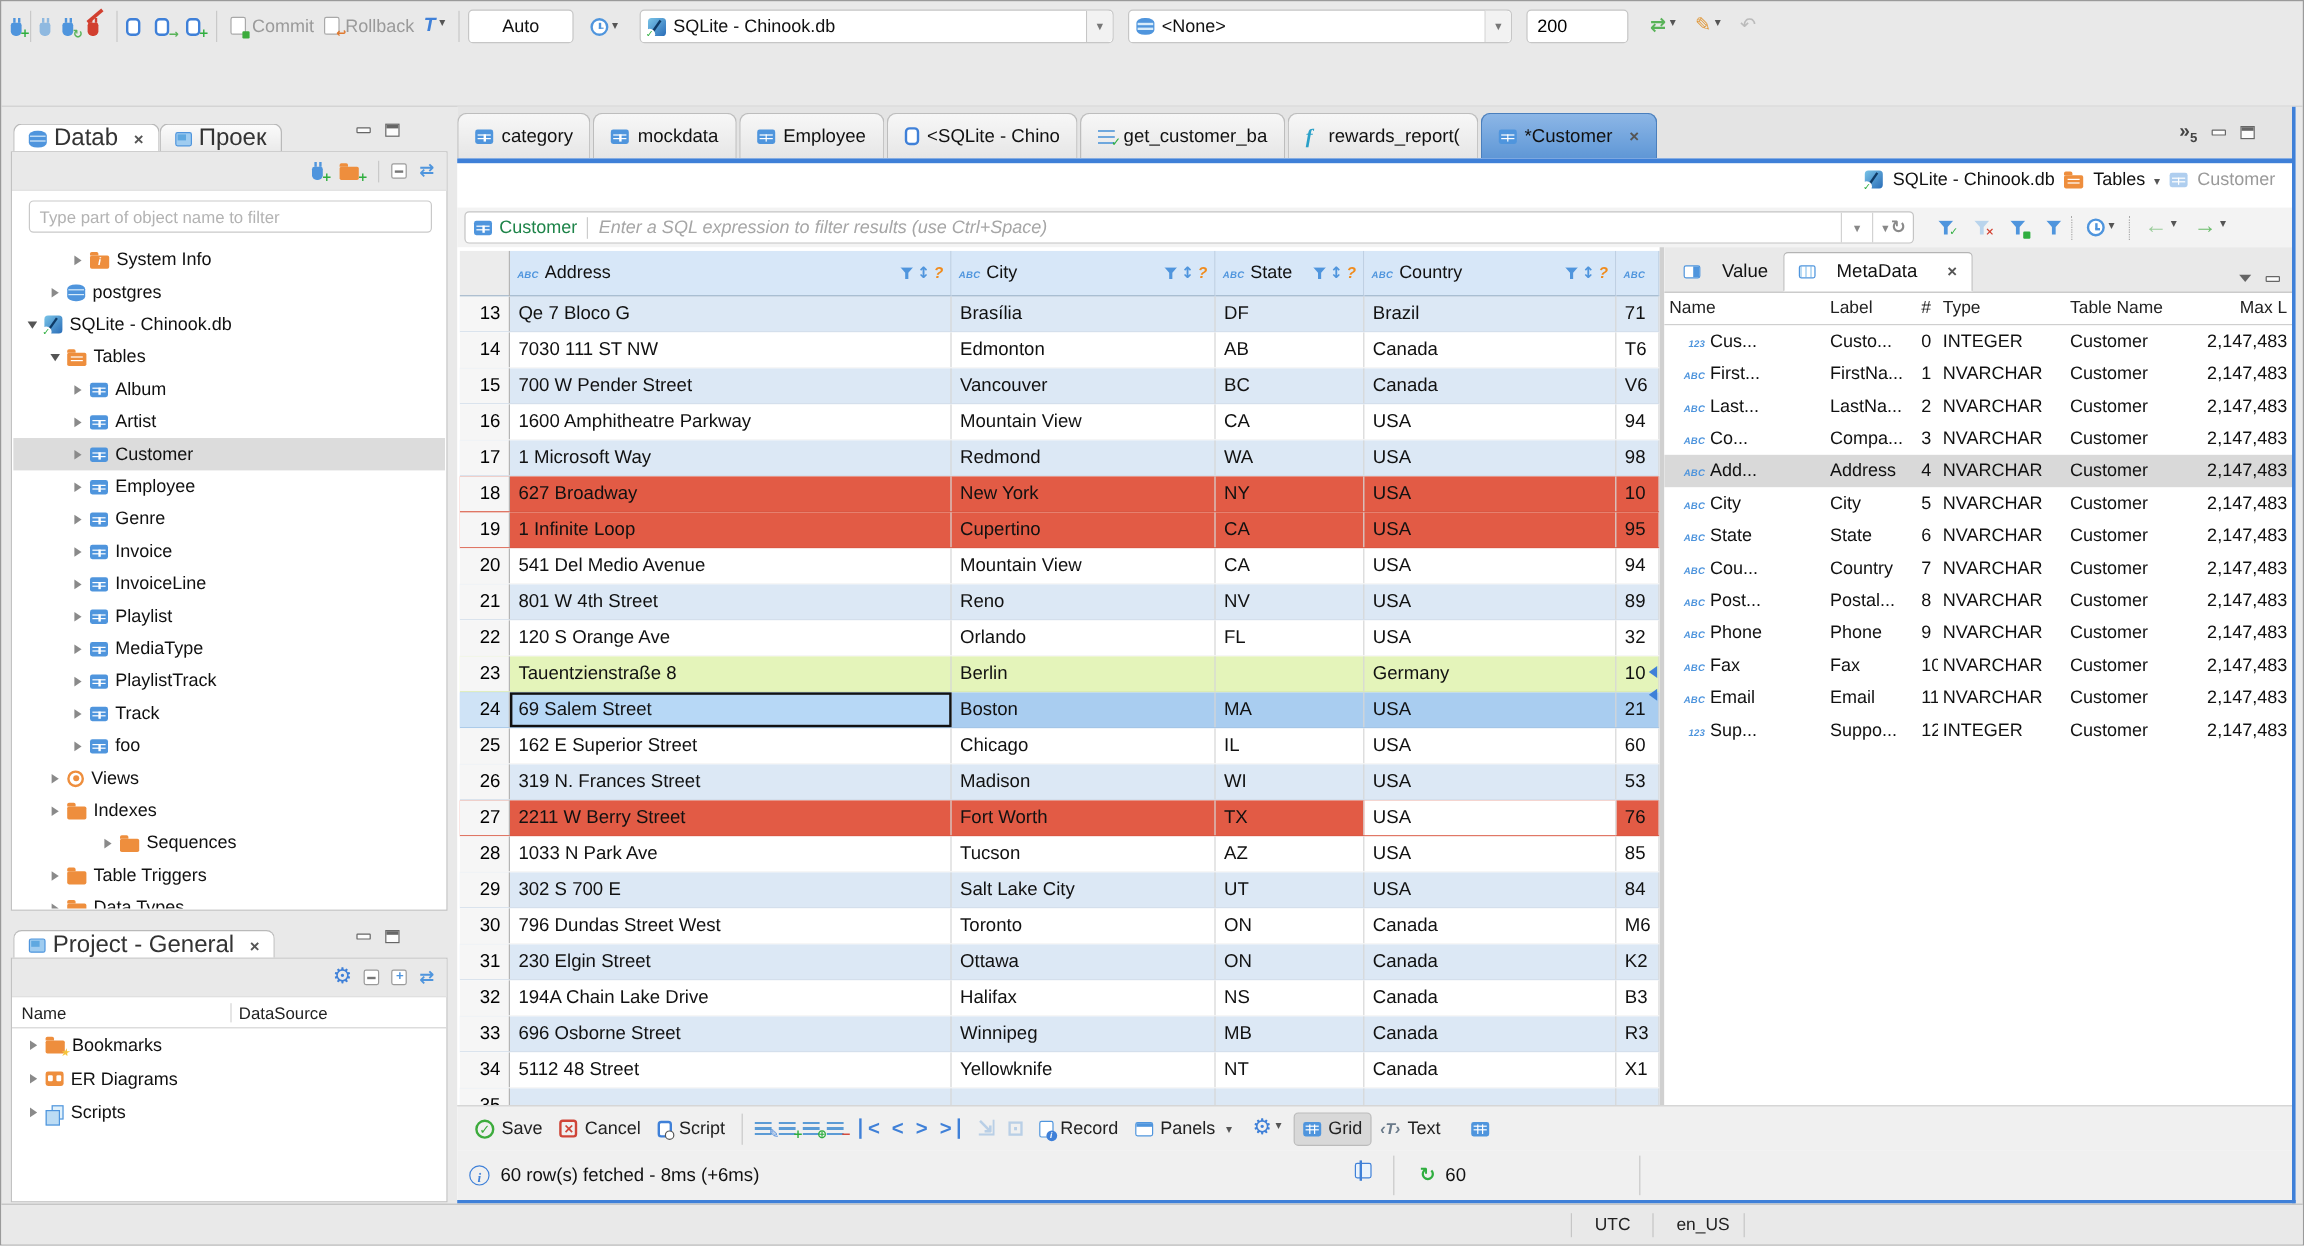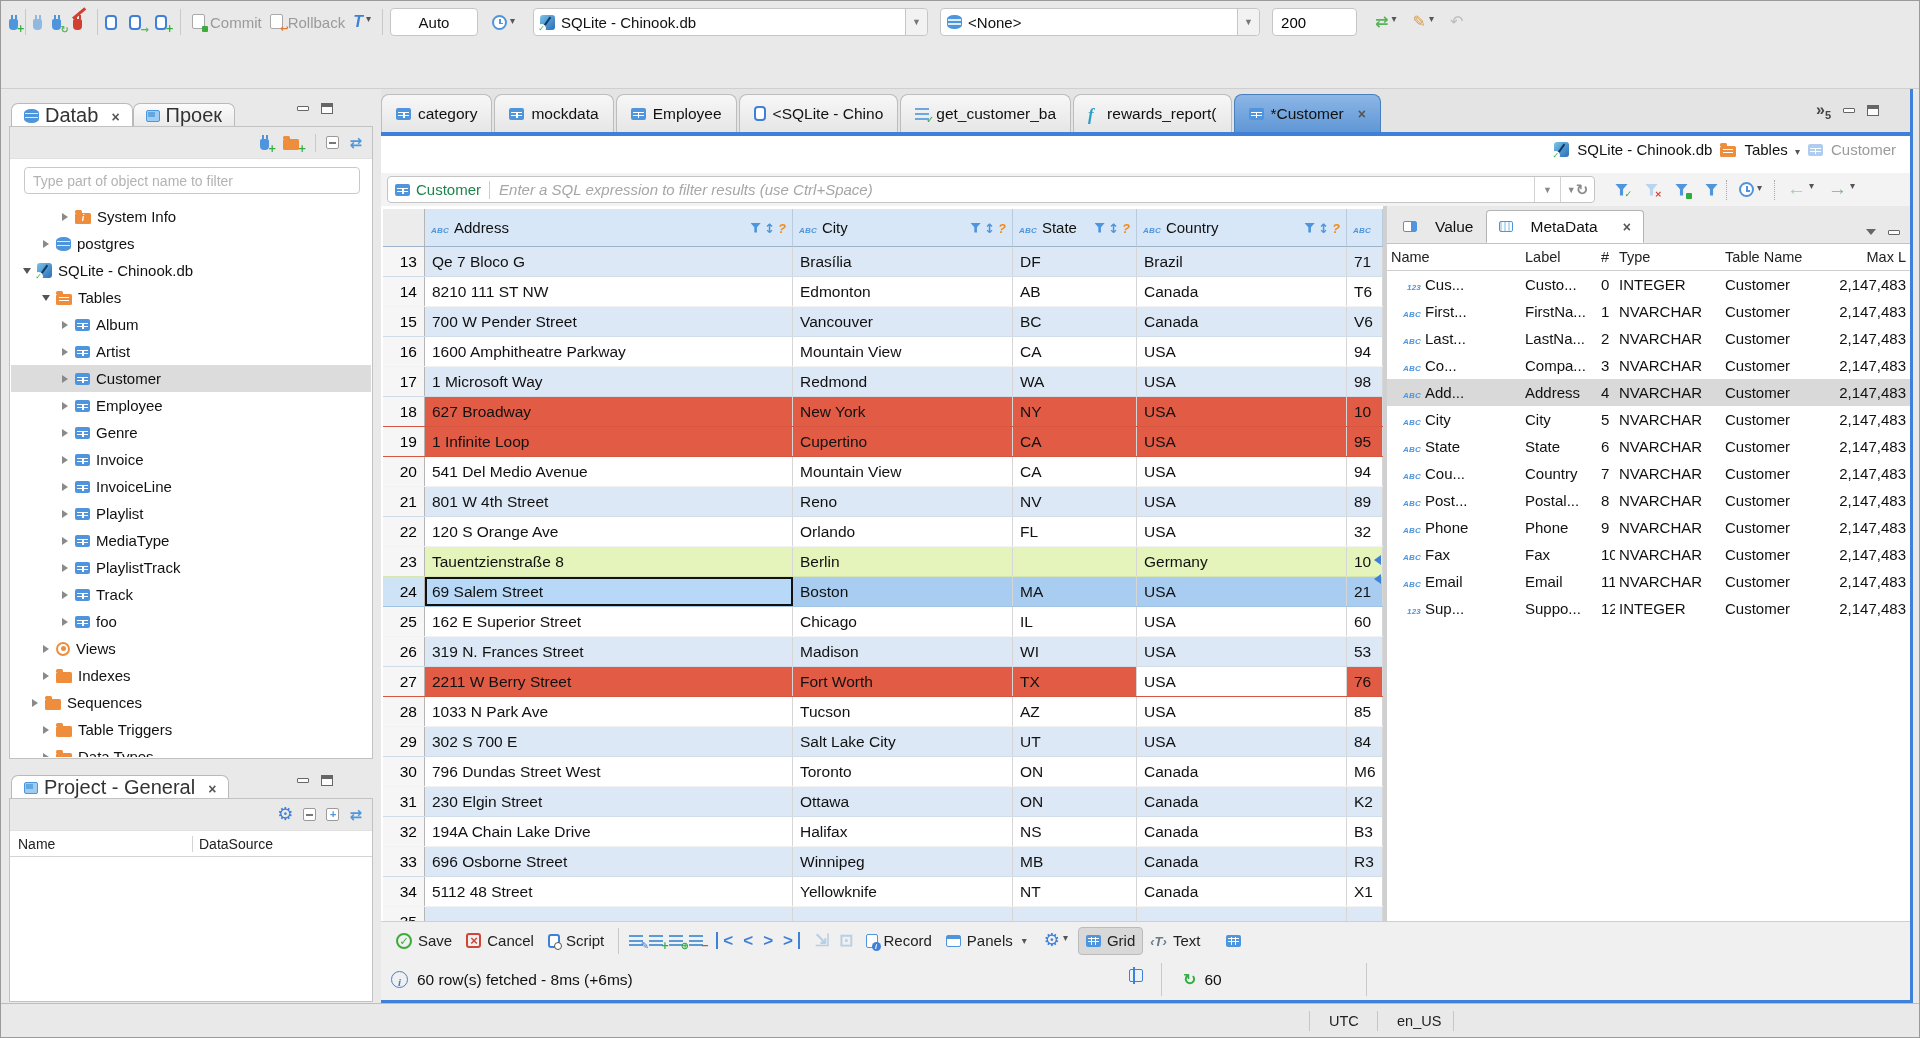--- a/index.html
+++ b/index.html
@@ -497,21 +497,21 @@
           <i class="tico ic-eye"></i>
           <span>Views</span>
         </div>
         <div class="trow" style="padding-left: 29px; text-align: right;">
           <span class="tar">
             <i class="ar-r"></i>
           </span>
           <i class="tico ic-folder"></i>
           <span>Indexes</span>
         </div>
-        <div class="trow" style="padding-left: 18px;">
+        <div class="trow" style="padding-left: 29px; margin-left: 44px;">
           <span class="tar">
             <i class="ar-r"></i>
           </span>
           <i class="tico ic-folder"></i>
           <span>Sequences</span>
         </div>
         <div class="trow" style="padding-left: 29px;">
           <span class="tar">
             <i class="ar-r"></i>
           </span>
@@ -543,20 +543,44 @@
     <div class="ptools" style="left:0;top:0;width:100%;height:32px;background:#e9e9e9;border-bottom:1px solid #e0e0e0">
       <i class="tico ic-gear"></i>
       <i class="tico ic-collapse"></i>
       <i class="tico ic-expandw"></i>
       <i class="tico ic-link"></i>
     </div>
     <div class="prjhead" style="margin-top:32px">
       <span style="width:182px;padding-left:8px">Name</span>
       <span style="border-left:1px solid #d4d4d4;padding-left:6px;flex:1">DataSource</span>
     </div>
+    <div>
+
+    <div class="prow">
+          <span class="tar">
+            <i class="ar-r"></i>
+          </span>
+          <i class="tico ic-folder-star" style="margin-right:6px"></i>
+          <span>Bookmarks</span>
+        </div>
+        <div class="prow">
+          <span class="tar">
+            <i class="ar-r"></i>
+          </span>
+          <i class="tico ic-er" style="margin-right:6px"></i>
+          <span>ER Diagrams</span>
+        </div>
+        <div class="prow">
+          <span class="tar">
+            <i class="ar-r"></i>
+          </span>
+          <i class="tico ic-scripts" style="margin-right:6px"></i>
+          <span>Scripts</span>
+        </div>
+      </div>
   </div>
 
   <div id="main" class="abs">
 
     <div id="etabs">
 
     <div class="etab">
           <i class="tico ic-table"></i>
           <span>category</span>
 
@@ -705,21 +729,21 @@
       <div class="grow alt">
             <span class="gc rn w-rn">13</span>
             <span class="gc w-addr">Qe 7 Bloco G</span>
             <span class="gc w-city">Brasília</span>
             <span class="gc w-st">DF</span>
             <span class="gc w-ctry">Brazil</span>
             <span class="gc w-pc">71</span>
           </div>
           <div class="grow w">
             <span class="gc rn w-rn">14</span>
-            <span class="gc w-addr">8210 111 ST NW</span>
+            <span class="gc w-addr">7030 111 ST NW</span>
             <span class="gc w-city">Edmonton</span>
             <span class="gc w-st">AB</span>
             <span class="gc w-ctry">Canada</span>
             <span class="gc w-pc">T6</span>
           </div>
           <div class="grow alt">
             <span class="gc rn w-rn">15</span>
             <span class="gc w-addr">700 W Pender Street</span>
             <span class="gc w-city">Vancouver</span>
             <span class="gc w-st">BC</span>

